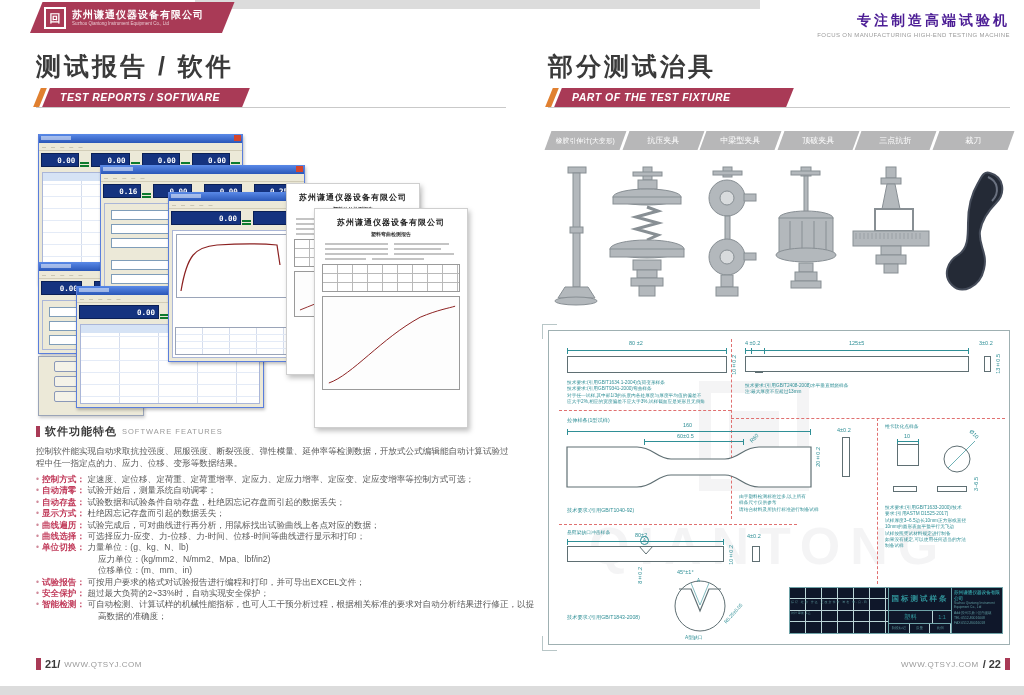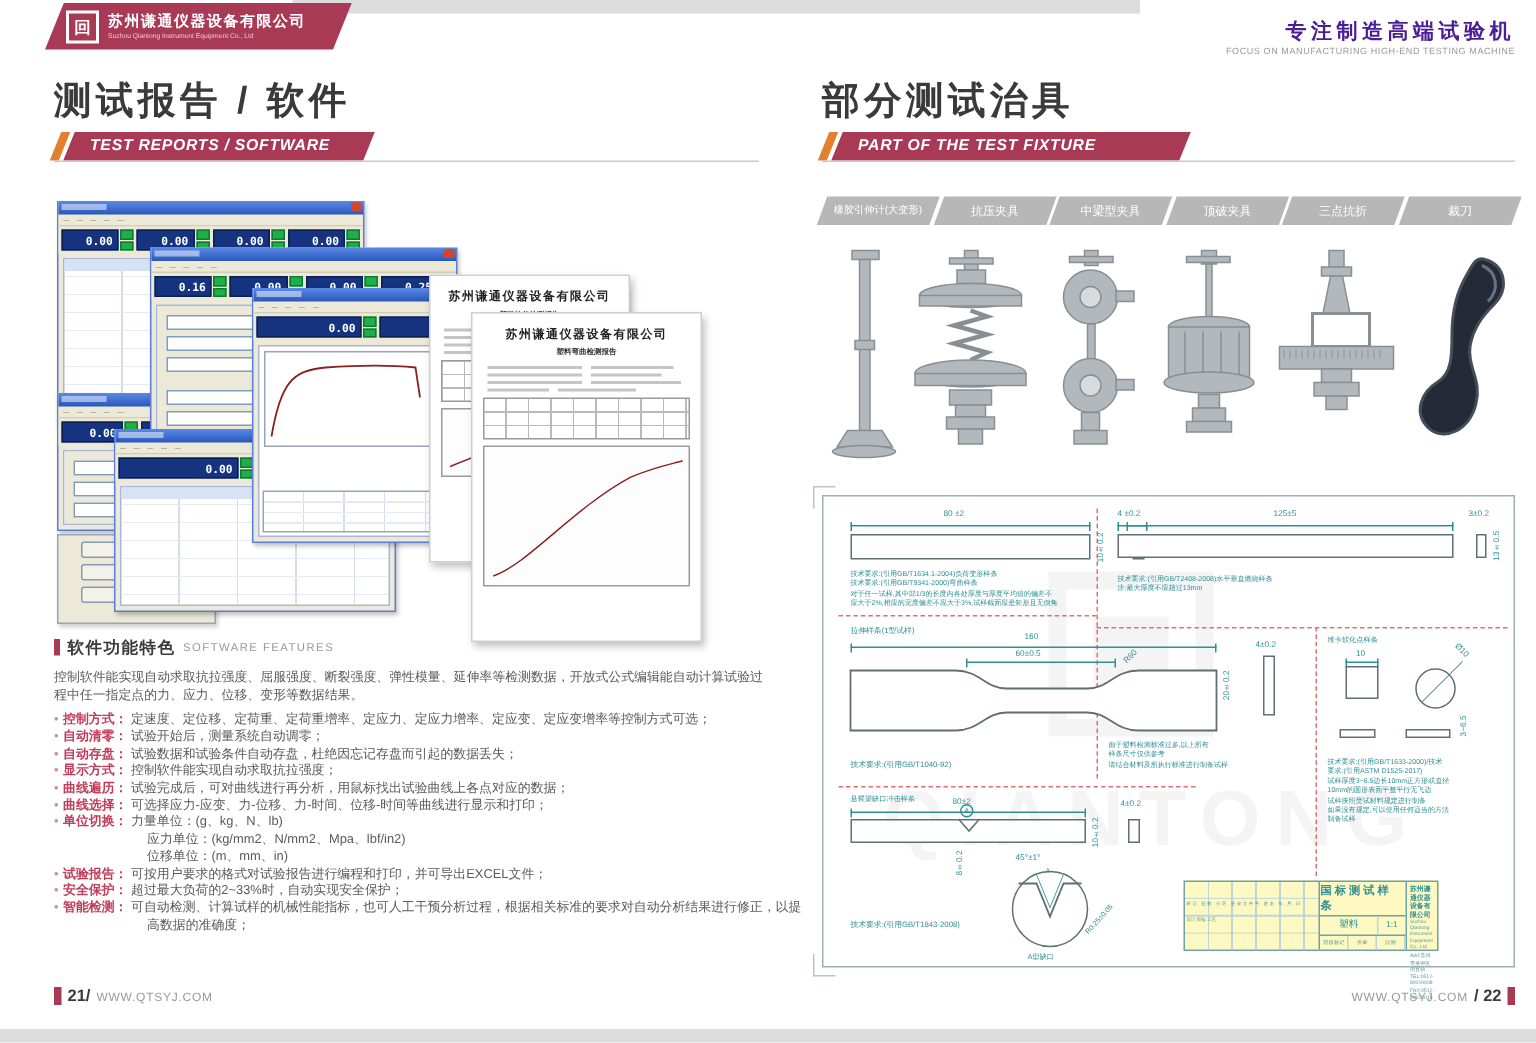--- a/index.html
+++ b/index.html
@@ -42,21 +42,21 @@
   .rdash-v{position:absolute;border-left:1px dashed #e07070;}
   .spec{position:absolute;border:1px solid #5f6f73;box-sizing:border-box;background:#fff;}
   .dim{position:absolute;border-top:1px solid #2f8f96;}
   .dim:before,.dim:after{content:"";position:absolute;top:-3px;width:1px;height:6px;background:#2f8f96;}
   .dim:before{left:0;}
   .dim:after{right:0;}
   .dlabel{position:absolute;font-size:5.5px;color:#2f8f96;white-space:nowrap;}
   .vlabel{position:absolute;font-size:5.5px;color:#2f8f96;white-space:nowrap;writing-mode:vertical-rl;transform:rotate(180deg);}
   .tnote{position:absolute;font-size:4.7px;line-height:6.4px;color:#2f8f96;white-space:nowrap;}
   .tlabel{position:absolute;font-size:5.2px;color:#2f8f96;white-space:nowrap;}
-  .tb-table{position:absolute;left:240px;top:256px;width:170px;height:47px;border:1px solid #6fa3a8;box-sizing:border-box;display:flex;background:#fef9c3;}
+  .tb-table{position:absolute;left:240px;top:256px;width:214px;height:47px;border:1px solid #6fa3a8;box-sizing:border-box;display:flex;background:#0f172a;}
   .tb-left{width:98px;border-right:1px solid #6fa3a8;position:relative;background:
       repeating-linear-gradient(to bottom,transparent 0 10.5px,#bcd6d8 10.5px 11.5px),
       repeating-linear-gradient(to right,transparent 0 15px,#bcd6d8 15px 16px);}
   .tb-left .micro{position:absolute;left:1px;top:12px;font-size:3px;color:#5d979c;letter-spacing:1px;white-space:nowrap;}
   .tb-left .micro2{position:absolute;left:1px;top:23px;font-size:3px;color:#5d979c;white-space:nowrap;}
   .tb-mid{width:62px;border-right:1px solid #6fa3a8;display:flex;flex-direction:column;}
   .tb-title{flex:1;color:#2f8f96;font-size:7.5px;font-weight:bold;letter-spacing:2px;display:flex;align-items:center;justify-content:center;border-bottom:1px solid #6fa3a8;}
   .tb-matrow{height:12px;display:flex;border-bottom:1px solid #6fa3a8;}
   .tb-mat{flex:1;color:#2f8f96;font-size:6.5px;text-align:center;line-height:12px;border-right:1px solid #bcd6d8;}
   .tb-scale{width:18px;color:#2f8f96;font-size:5.5px;text-align:center;line-height:12px;}
@@ -68,21 +68,21 @@
   .tb-co-line{font-size:3.4px;color:#5d979c;line-height:4.6px;}
 
   
   .collage{position:absolute;left:36px;top:128px;width:432px;height:300px;}
   .sw-win{position:absolute;background:#ece9d8;border:1px solid #5a7edc;border-top:none;box-shadow:1px 2px 3px rgba(0,0,0,.25);box-sizing:border-box;}
   .sw-tb{height:9px;background:linear-gradient(#5a8ae8,#2a57b8);position:relative;}
   .sw-tb .dots{position:absolute;left:2px;top:2px;width:30px;height:4px;background:rgba(255,255,255,.5);}
   .sw-tb .x{position:absolute;right:1px;top:1px;width:7px;height:6px;background:#d4452c;}
   .sw-menu{height:7px;background:#ece9d8;border-bottom:1px solid #d2cdb8;color:#6b6650;font-size:4px;line-height:7px;padding-left:3px;letter-spacing:2px;white-space:nowrap;overflow:hidden;}
   .sw-disps{display:flex;gap:2px;padding:2px 2px;background:#ece9d8;}
-  .sw-disp{flex:1;display:flex;gap:1px;}
+  .sw-disp{flex:1;display:flex;gap:1px;align-items:flex-end;}
   .sw-num{flex:1;background:#15337f;border:1px solid #0a1f55;color:#fff;font-weight:bold;font-size:7.5px;text-align:right;padding:2px 3px 1px 0;font-family:"DejaVu Sans Mono",monospace;}
   .sw-side{width:9px;display:flex;flex-direction:column;gap:1px;}
   .sw-side i{flex:1;background:#1fae4a;border:1px solid #0d7a2e;}
   .sw-body{position:absolute;left:3px;right:3px;bottom:3px;top:38px;background:#fff;border:1px solid #aab6d8;overflow:hidden;}
   .sw-grid{position:absolute;inset:0;background:
      linear-gradient(#d6e3f5 0 8px,transparent 8px),
      repeating-linear-gradient(to bottom,transparent 0 11px,#e4ebf7 11px 12px),
      repeating-linear-gradient(to right,transparent 0 38px,#d5dded 38px 39px);}
   .sw-form{position:absolute;inset:0;background:#ece9d8;}
   .fld{position:absolute;height:8px;background:#fff;border:1px solid #7f9db9;}
@@ -539,21 +539,21 @@
     <div class="feat-head">
       <div class="redbar"></div>
       <span class="feat-cn">软件功能特色</span>
       <span class="feat-en">SOFTWARE FEATURES</span>
     </div>
     <div class="feat-intro">控制软件能实现自动求取抗拉强度、屈服强度、断裂强度、弹性模量、延伸率等检测数据，开放式公式编辑能自动计算试验过程中任一指定点的力、应力、位移、变形等数据结果。</div>
     <ul class="feat-list" id="feat-list">
         <li><span class="bullet">•</span><span class="lbl">控制方式：</span> <span class="txt">定速度、定位移、定荷重、定荷重增率、定应力、定应力增率、定应变、定应变增率等控制方式可选；</span></li>
         <li><span class="bullet">•</span><span class="lbl">自动清零：</span> <span class="txt">试验开始后，测量系统自动调零；</span></li>
         <li><span class="bullet">•</span><span class="lbl">自动存盘：</span> <span class="txt">试验数据和试验条件自动存盘，杜绝因忘记存盘而引起的数据丢失；</span></li>
-        <li><span class="bullet">•</span><span class="lbl">显示方式：</span> <span class="txt">控制软件能实现自动求取抗拉强度；</span></li>
+        <li><span class="bullet">•</span><span class="lbl">显示方式：</span> <span class="txt">杜绝因忘记存盘而引起的数据丢失；</span></li>
         <li><span class="bullet">•</span><span class="lbl">曲线遍历：</span> <span class="txt">试验完成后，可对曲线进行再分析，用鼠标找出试验曲线上各点对应的数据；</span></li>
         <li><span class="bullet">•</span><span class="lbl">曲线选择：</span> <span class="txt">可选择应力-应变、力-位移、力-时间、位移-时间等曲线进行显示和打印；</span></li>
         <li><span class="bullet">•</span><span class="lbl">单位切换：</span> <span class="txt">力量单位：(g、kg、N、lb)</span></li>
         <li class="">
           <div class="extra">应力单位：(kg/mm2、N/mm2、Mpa、lbf/in2)</div>
         </li>
         <li class="">
           <div class="extra">位移单位：(m、mm、in)</div>
         </li>
         <li><span class="bullet">•</span><span class="lbl">试验报告：</span> <span class="txt">可按用户要求的格式对试验报告进行编程和打印，并可导出EXCEL文件；</span></li>

